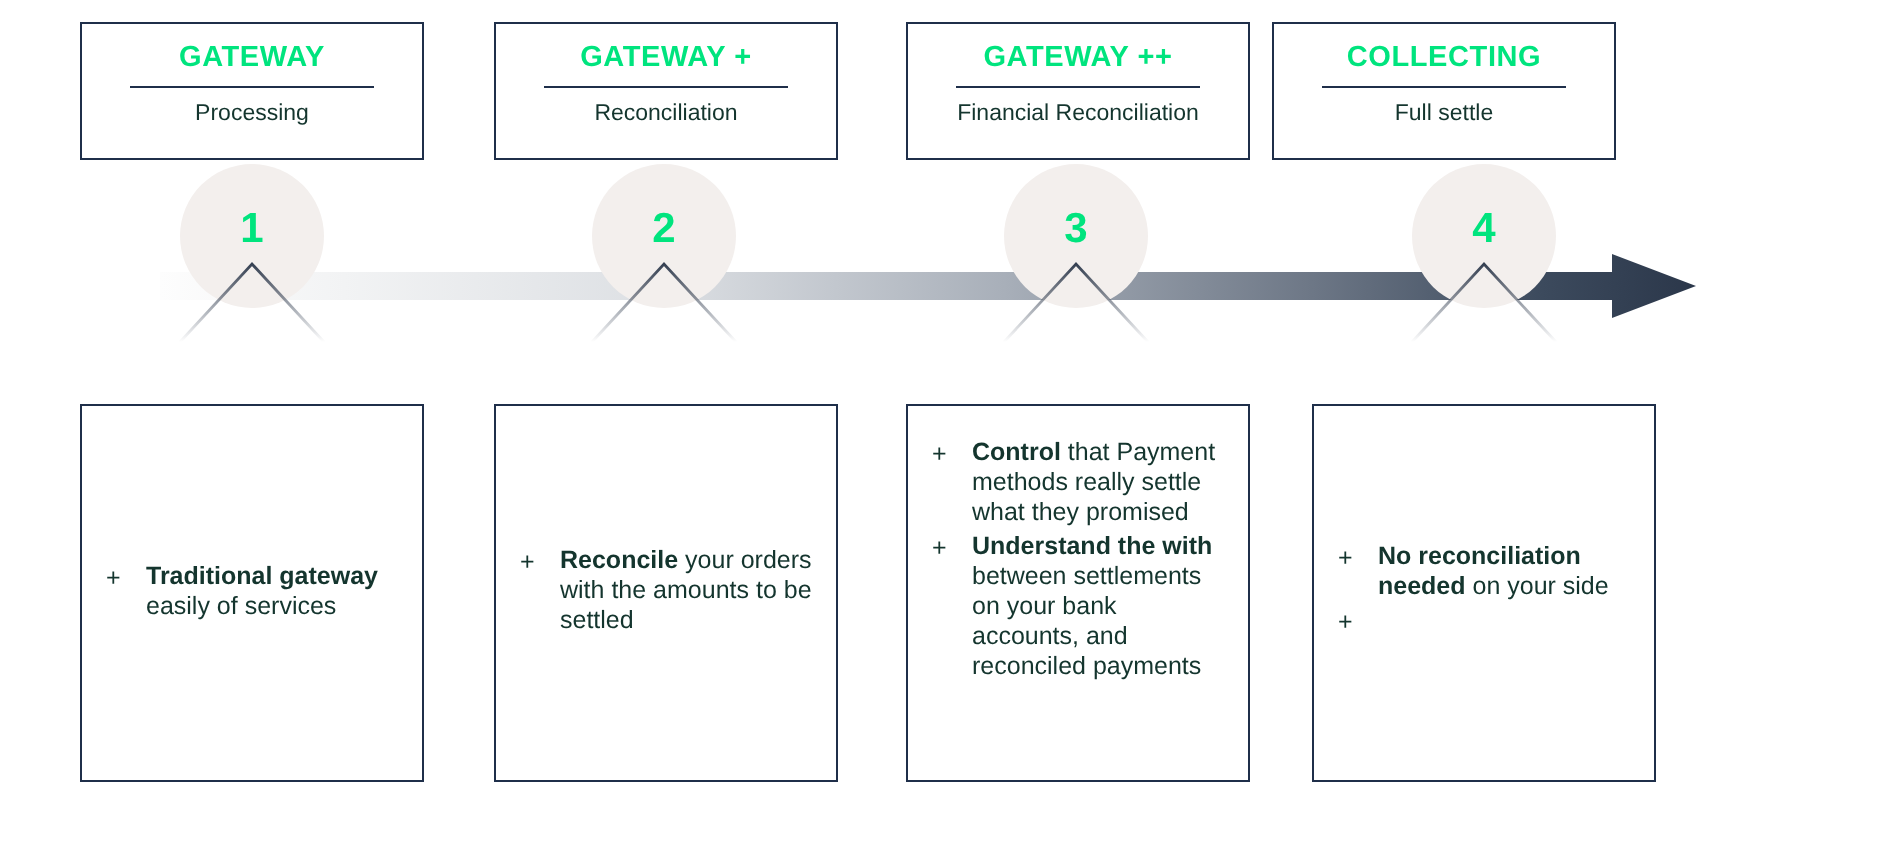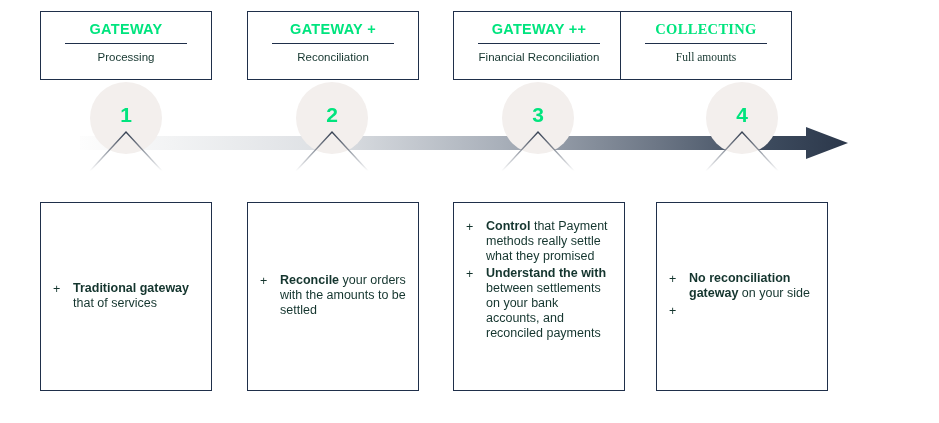--- a/index.html
+++ b/index.html
@@ -155,24 +155,24 @@
     <div class="header-rule"></div>
     <div class="header-sub">Reconciliation</div>
   </div>
 
   <div class="header-box" style="left:453px; width:172px;">
     <div class="header-title">GATEWAY ++</div>
     <div class="header-rule"></div>
     <div class="header-sub">Financial Reconciliation</div>
   </div>
 
-  <div class="header-box" style="left:620px; width:172px;font-family:Liberation Serif, serif;">
+  <div class="header-box" style="left:636px; width:172px;">
     <div class="header-title">COLLECTING</div>
     <div class="header-rule"></div>
-    <div class="header-sub">Full amounts</div>
+    <div class="header-sub">Full settle</div>
   </div>
 
   <div id="arrow-wrap">
     <svg width="939" height="34" viewBox="0 0 939 34" xmlns="http://www.w3.org/2000/svg">
       <defs>
         <linearGradient id="arrowGrad" x1="0" y1="0" x2="1" y2="0">
           <stop offset="0%" stop-color="#fdfdfd"></stop>
           <stop offset="12%" stop-color="#f2f3f4"></stop>
           <stop offset="33%" stop-color="#dcdfe3"></stop>
           <stop offset="55%" stop-color="#a8afb9"></stop>
@@ -241,21 +241,21 @@
           <stop offset="100%" stop-color="#2b374a" stop-opacity="0"></stop>
         </linearGradient>
       </defs>
       <path d="M14,45 L50,6 L86,45" fill="none" stroke="url(#chevGrad4)" stroke-width="1.4"></path>
     </svg>
   </div>
 
   <div class="body-box" style="left:40px; width:172px;">
     <div class="bullet-row">
       <span class="bullet-mark">+</span>
-      <span class="bullet-text"><b>Traditional gateway</b><span> that of services</span></span>
+      <span class="bullet-text"><b>Traditional gateway</b><span> easily of services</span></span>
     </div>
   </div>
 
   <div class="body-box" style="left:247px; width:172px;">
     <div class="bullet-row">
       <span class="bullet-mark">+</span>
       <span class="bullet-text"><b>Reconcile</b><span> your orders with the amounts to be settled</span></span>
     </div>
   </div>
 
@@ -266,20 +266,20 @@
     </div>
     <div class="bullet-row">
       <span class="bullet-mark">+</span>
       <span class="bullet-text"><b>Understand the with</b><span> between settlements on your bank accounts, and reconciled payments</span></span>
     </div>
   </div>
 
   <div class="body-box" style="left:656px; width:172px;">
     <div class="bullet-row">
       <span class="bullet-mark">+</span>
-      <span class="bullet-text"><b>No reconciliation gateway</b><span> on your side</span></span>
+      <span class="bullet-text"><b>No reconciliation needed</b><span> on your side</span></span>
     </div>
     <div class="bullet-row">
       <span class="bullet-mark">+</span>
     </div>
   </div>
 
 </div>
 
 </body></html>

